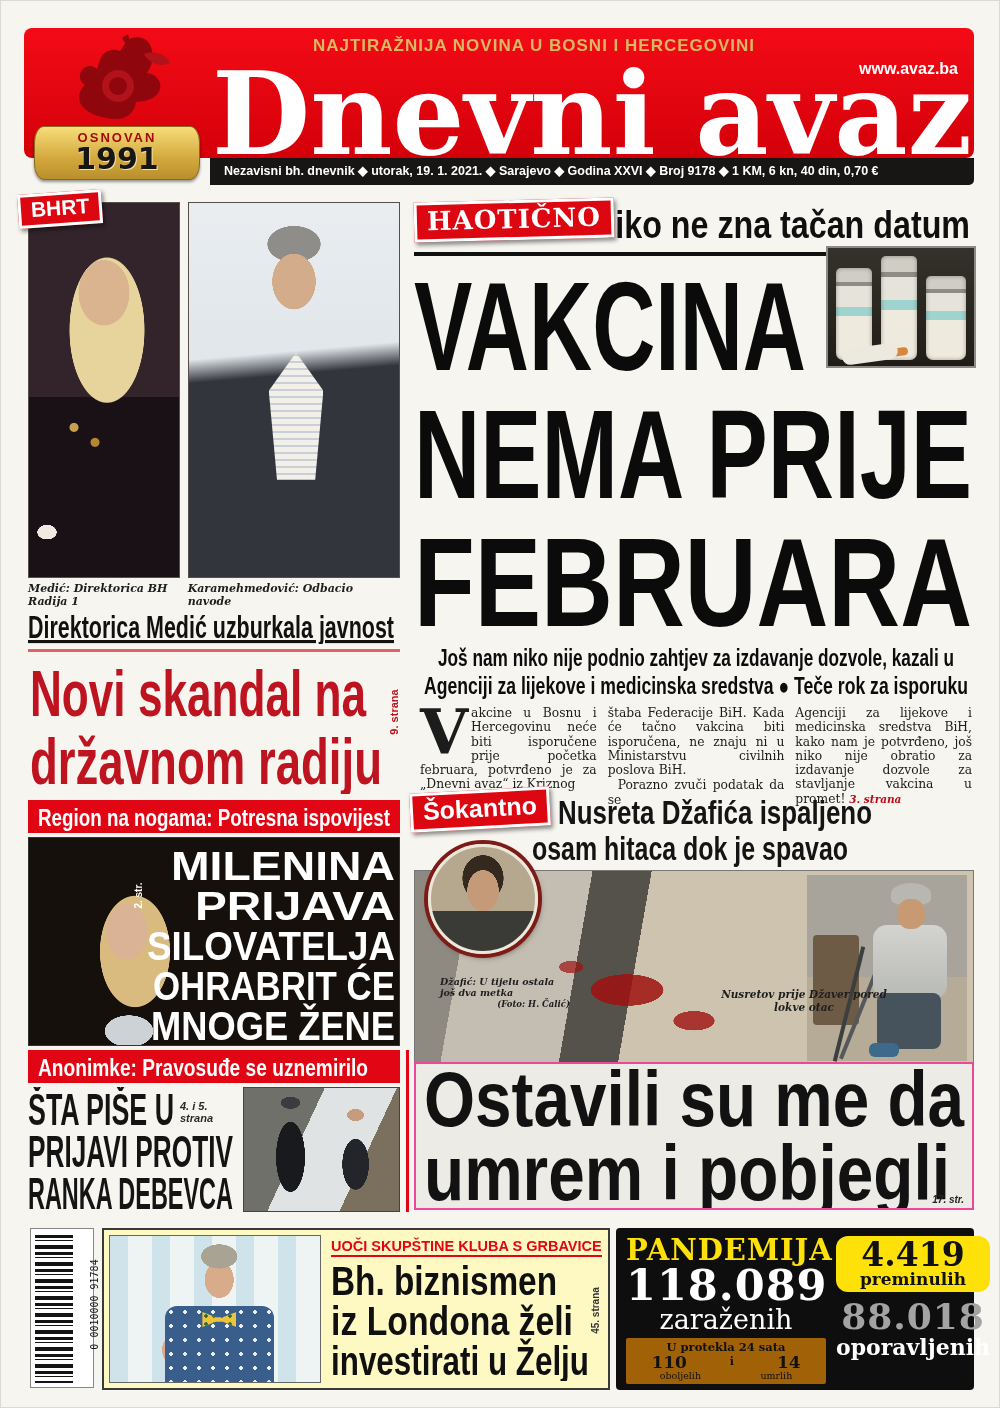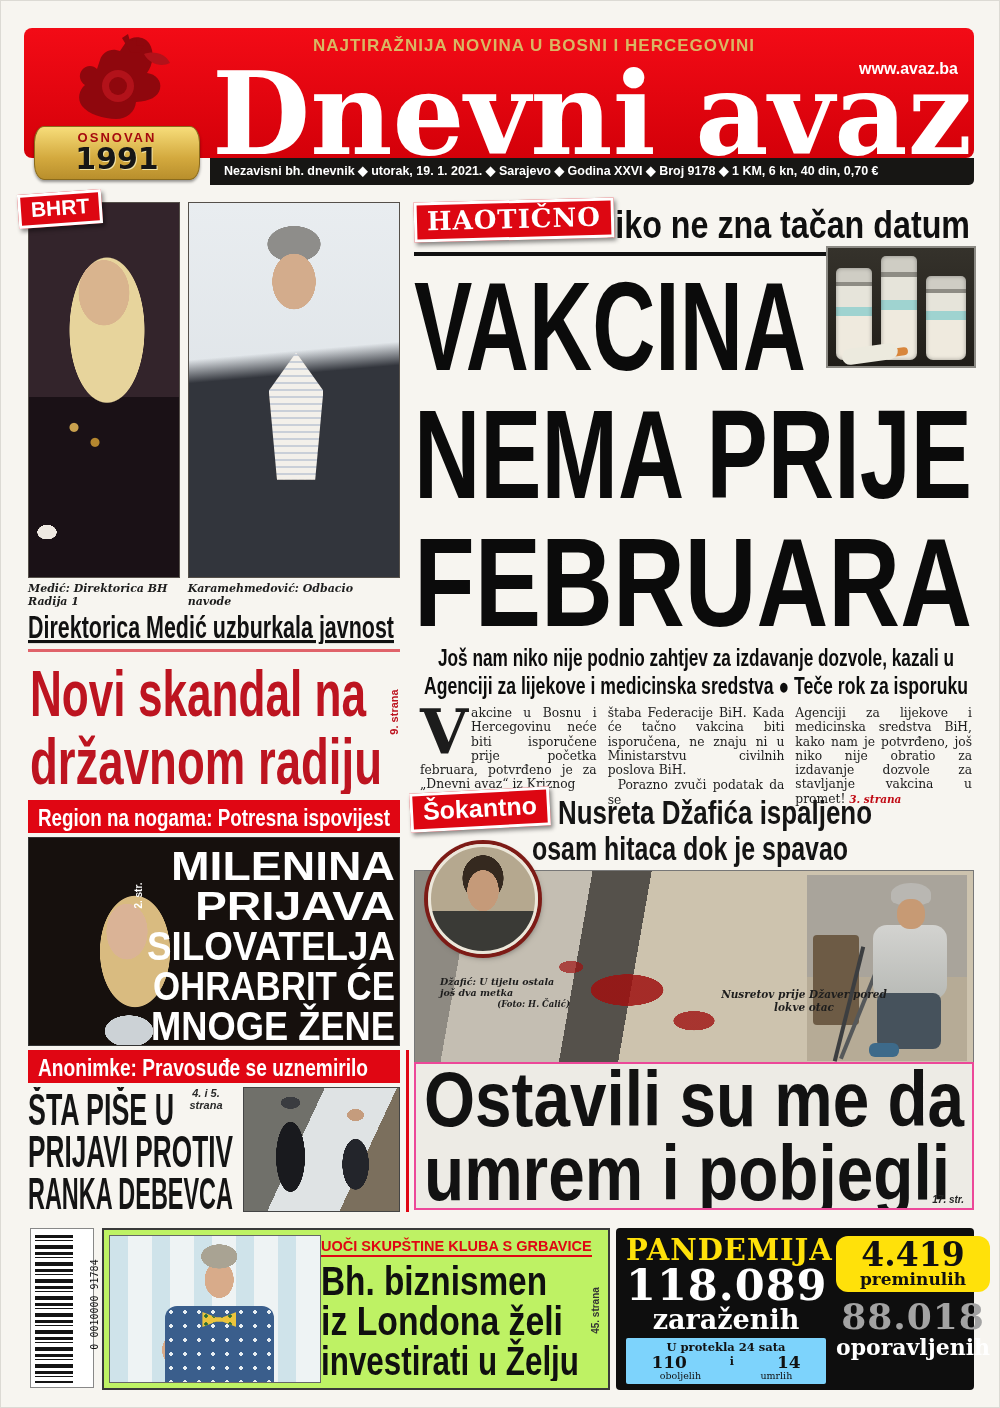--- a/index.html
+++ b/index.html
@@ -74,22 +74,22 @@
       radial-gradient(ellipse 34px 46px at 46% 42%, #dab396 0 60%, transparent 61%),
       radial-gradient(ellipse 58px 92px at 50% 52%, #d9bb80 0 60%, transparent 61%); }
   .milena-headline { position:absolute; right:2px; top:4px; }
   .milena-headline text { fill:#fff; }
   .milena-ref { left:96px; top:52px; color:#fff; font-size:10px; }
 
   
   .anon-bar { left:28px; top:1050px; width:372px; height:33px; padding:4px 0 0 8px; }
   .debevac-row { position:absolute; left:28px; top:1087px; width:372px; height:125px; }
   .debevac-headline text { fill:#141414; }
-  .debevac-ref { position:absolute; left:152px; top:0; width:52px; font-size:11px; font-style:italic;
-    font-weight:bold; color:#2a2a2a; line-height:1.1; text-align:center; }
+  .debevac-ref { position:absolute; left:152px; top:13px; width:52px; font-size:11px; font-style:italic;
+    font-weight:bold; color:#2a2a2a; line-height:1.1; text-align:left; }
   .cctv-photo { position:absolute; left:215px; top:0; width:157px; height:125px;
     background:
       radial-gradient(ellipse 14px 10px at 72% 22%, #c59c7d 0 60%, transparent 61%),
       radial-gradient(ellipse 22px 42px at 72% 62%, #23252b 0 60%, transparent 61%),
       radial-gradient(ellipse 16px 10px at 30% 12%, #3a3c40 0 60%, transparent 61%),
       radial-gradient(ellipse 24px 58px at 30% 56%, #191a1e 0 60%, transparent 61%),
       linear-gradient(115deg,#70706a 0 38%, #dfe3e4 38% 72%, #7b6f5d 72%);
     border:1px solid #444; }
   .vrule-red { position:absolute; left:406px; top:1050px; width:3px; height:162px; background:#e00613; }
 
@@ -152,21 +152,21 @@
     border:2px solid #ec4899; }
   .sok-band text { fill:#121212; }
   .sok-ref { position:absolute; right:8px; bottom:3px; font-size:10px; font-style:italic; font-weight:bold; color:#222; }
 
   
   .barcode { position:absolute; left:30px; top:1228px; width:64px; height:160px; background:#fff; border:1px solid #888; }
   .bars { position:absolute; left:4px; top:6px; width:38px; height:148px;
     background:repeating-linear-gradient(to bottom, #141414 0 3px, #fff 3px 5px, #141414 5px 6px, #fff 6px 10px, #141414 10px 14px, #fff 14px 17px); }
   .barcode-num { position:absolute; left:18px; top:70px; transform:rotate(-90deg); font-family:"DejaVu Sans Mono",monospace;
     font-size:10px; color:#111; white-space:nowrap; }
-  .biznis { position:absolute; left:102px; top:1228px; width:508px; height:162px; background:#bef264; border:2px solid #3a3a3a; display:flex; padding:5px; gap:0; }
+  .biznis { position:absolute; left:102px; top:1228px; width:508px; height:162px; background:#fef9c3; border:2px solid #3a3a3a; display:flex; padding:5px; gap:10px; }
   .biznis-photo { width:212px; height:148px; border:1px solid #666; position:relative; overflow:hidden;
     background:
       radial-gradient(ellipse 30px 20px at 52% 14%, #a9a393 0 60%, transparent 61%),
       radial-gradient(ellipse 24px 30px at 52% 30%, #d8ab8a 0 60%, transparent 61%),
       radial-gradient(ellipse 18px 24px at 30% 78%, #d8ab8a 0 60%, transparent 61%),
       repeating-linear-gradient(90deg, #cfe3ea 0 18px, #eef3f4 18px 42px); }
   .bz-jacket { position:absolute; left:26%; top:48%; width:52%; height:52%; border-radius:12px 12px 0 0;
     background:radial-gradient(circle 2px at 6px 6px, #e8eef2 0 1.6px, transparent 2px) 0 0/14px 14px, #3a5e8c; }
   .bz-bow { position:absolute; left:44%; top:52%; width:34px; height:15px; background:#e8c javascript;
     background:radial-gradient(circle 2px at 4px 4px, #2d6e35 0 1.5px, transparent 2px) 0 0/8px 8px, #ecc43c;
@@ -175,22 +175,22 @@
   .biznis-kicker { color:#e00613; font-weight:bold; font-size:14.5px; border-bottom:2px solid #e00613; display:inline-block; padding-bottom:1px; white-space:nowrap; }
   .biznis-headline { display:block; margin-top:4px; }
   .biznis-headline text { fill:#101010; }
   .biznis-ref { right:-16px; top:70px; color:#333; font-size:10px; }
 
   .pandemic { position:absolute; left:616px; top:1228px; width:358px; height:162px; background:#0e0e0e; border-radius:4px;
     display:flex; padding:8px 10px; gap:10px; font-family:"DejaVu Serif",serif; }
   .pan-left { width:200px; text-align:center; }
   .pan-title { color:#ffe10a; font-weight:bold; font-size:29px; letter-spacing:1px; line-height:1; }
   .pan-infected { color:#fff; font-weight:bold; font-size:43px; line-height:.95; letter-spacing:1px; }
-  .pan-infected-label { color:#fff; font-weight:bold; font-size:27px; line-height:1; }
-  .pan-box { margin-top:5px; background:#7dd3fc; border-radius:2px; padding:2px 4px 3px; }
+  .pan-infected-label { color:#fff; font-weight:normal; font-size:27px; line-height:1; }
+  .pan-box { margin-top:5px; background:#a16207; border-radius:2px; padding:2px 4px 3px; }
   .pan-box-title { font-weight:bold; font-size:11.5px; color:#111; }
   .pan-box-row { display:flex; justify-content:space-around; align-items:flex-end; }
   .pan-num { font-weight:bold; font-size:17px; line-height:.95; color:#111; }
   .pan-conj { font-weight:bold; font-size:11px; color:#111; padding-bottom:2px; }
   .pan-box-labels { display:flex; justify-content:space-around; font-weight:normal; font-size:9.5px; color:#111; }
   .pan-right { flex:1; text-align:center; }
   .pan-deaths { background:#ffe10a; border-radius:12px; padding:2px 4px 4px; }
   .pan-deaths-num { font-weight:bold; font-size:33px; line-height:1; color:#111; }
   .pan-deaths-label { font-weight:bold; font-size:17px; line-height:1; color:#111; }
   .pan-rec-num { color:#a3a3a3; font-weight:bold; font-size:36px; line-height:1.05; margin-top:6px; letter-spacing:1px; }

